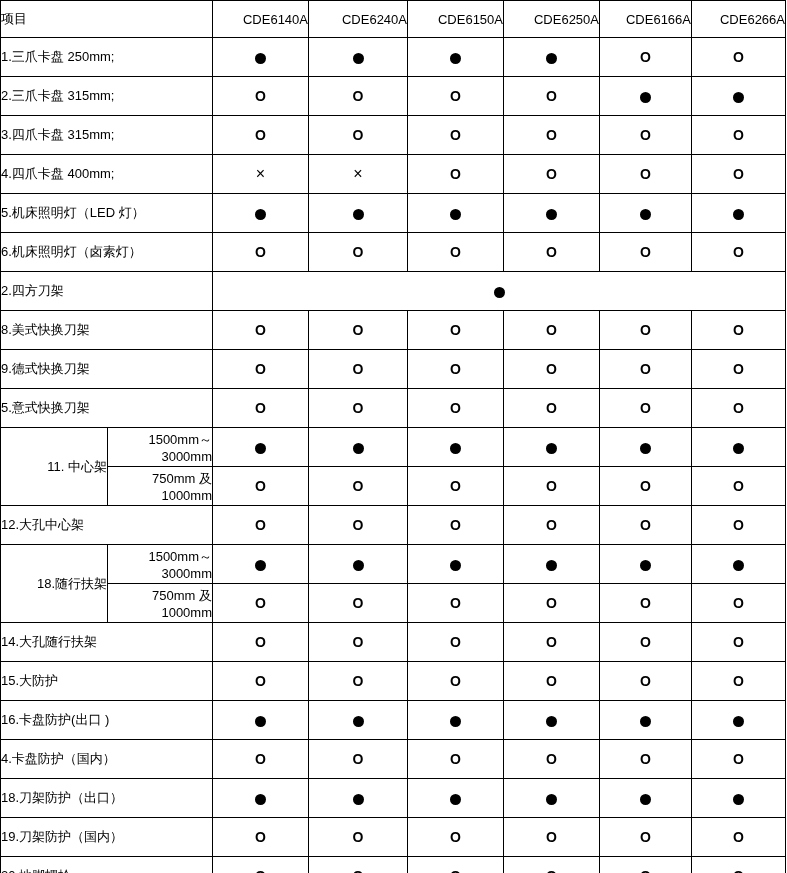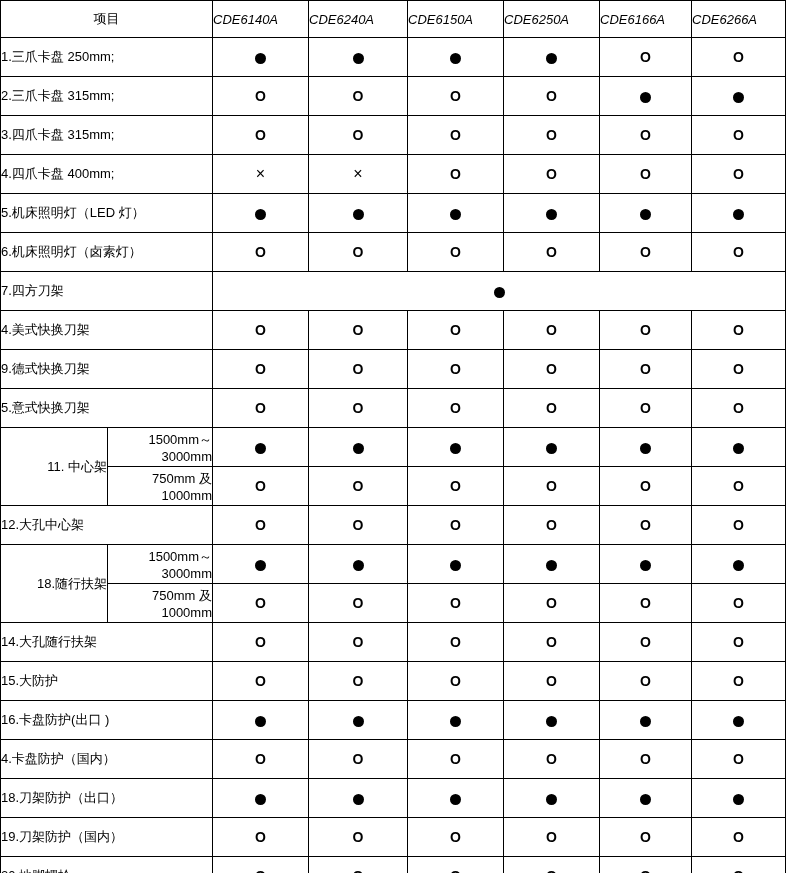--- a/index.html
+++ b/index.html
@@ -19,31 +19,30 @@
     table-layout: fixed;
   }
   #spec-table td, #spec-table th {
     border: 1px solid #000000;
     padding: 0;
     font-weight: normal;
     font-size: 13px;
     vertical-align: middle;
   }
   .hdr-item {
-    text-align: center;
+    text-align: left;
     font-size: 14px;
     font-weight: bold;
     height: 36px;
   }
   .hdr-model {
-    text-align: left;
+    text-align: right;
     font-size: 13.5px;
     font-weight: bold;
     height: 36px;
-    font-style: italic;
   }
   .row-label {
     text-align: left;
     padding-left: 6px;
     font-size: 13.5px;
     height: 38px;
     line-height: 1.25;
   }
   .row-label-split {
     text-align: right;
@@ -161,25 +160,25 @@
       <tr>
         <td class="row-label" colspan="2">6.机床照明灯（卤素灯）</td>
         <td class="mark glyph-open"></td>
         <td class="mark glyph-open"></td>
         <td class="mark glyph-open"></td>
         <td class="mark glyph-open"></td>
         <td class="mark glyph-open"></td>
         <td class="mark glyph-open"></td>
       </tr>
       <tr>
-        <td class="row-label" colspan="2">7.四方刀架</td>
+        <td class="row-label" colspan="2">2.四方刀架</td>
         <td class="mark span-cell glyph-filled" colspan="6"></td>
       </tr>
       <tr>
-        <td class="row-label" colspan="2">4.美式快换刀架</td>
+        <td class="row-label" colspan="2">8.美式快换刀架</td>
         <td class="mark glyph-open"></td>
         <td class="mark glyph-open"></td>
         <td class="mark glyph-open"></td>
         <td class="mark glyph-open"></td>
         <td class="mark glyph-open"></td>
         <td class="mark glyph-open"></td>
       </tr>
       <tr>
         <td class="row-label" colspan="2">9.德式快换刀架</td>
         <td class="mark glyph-open"></td>

